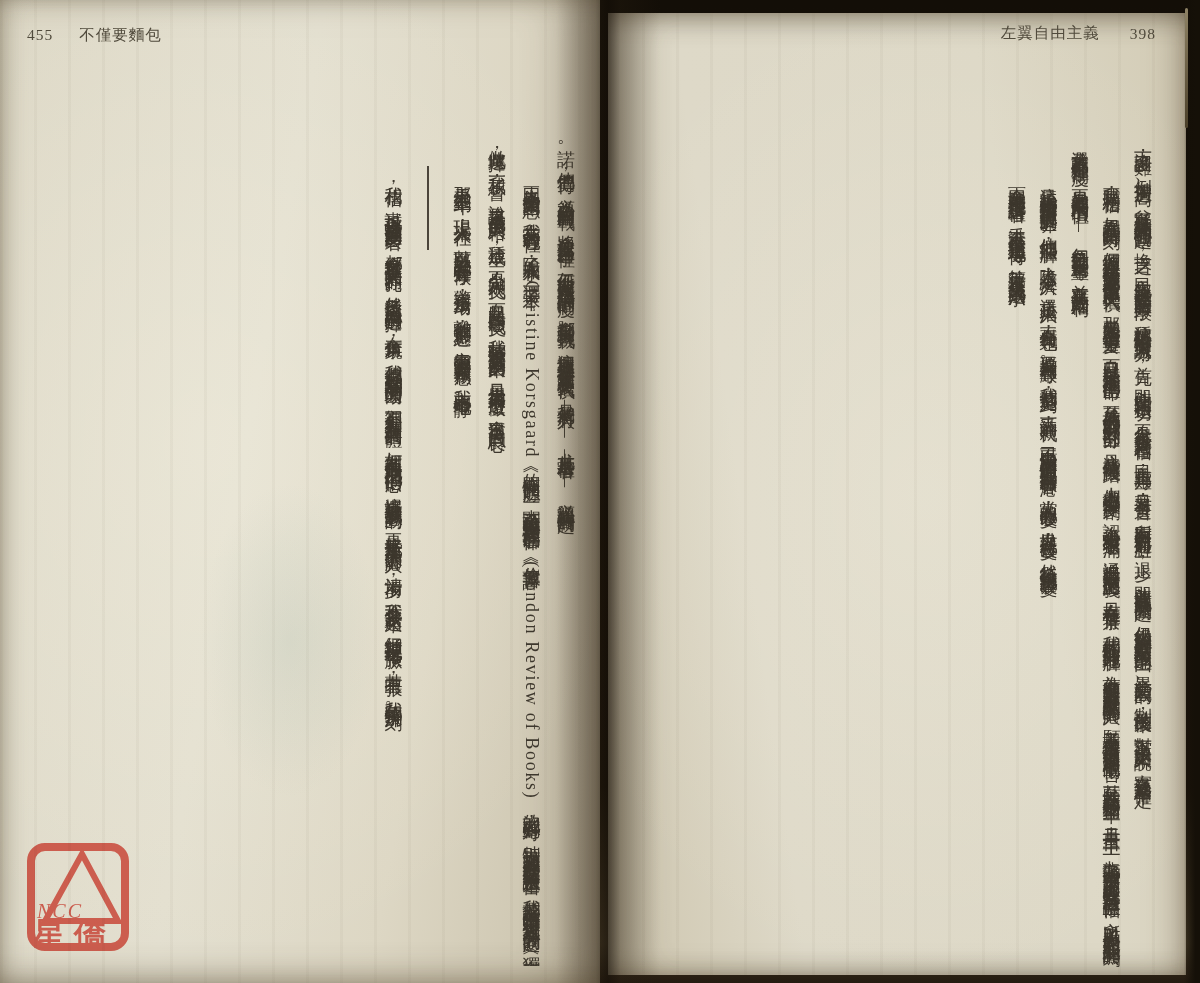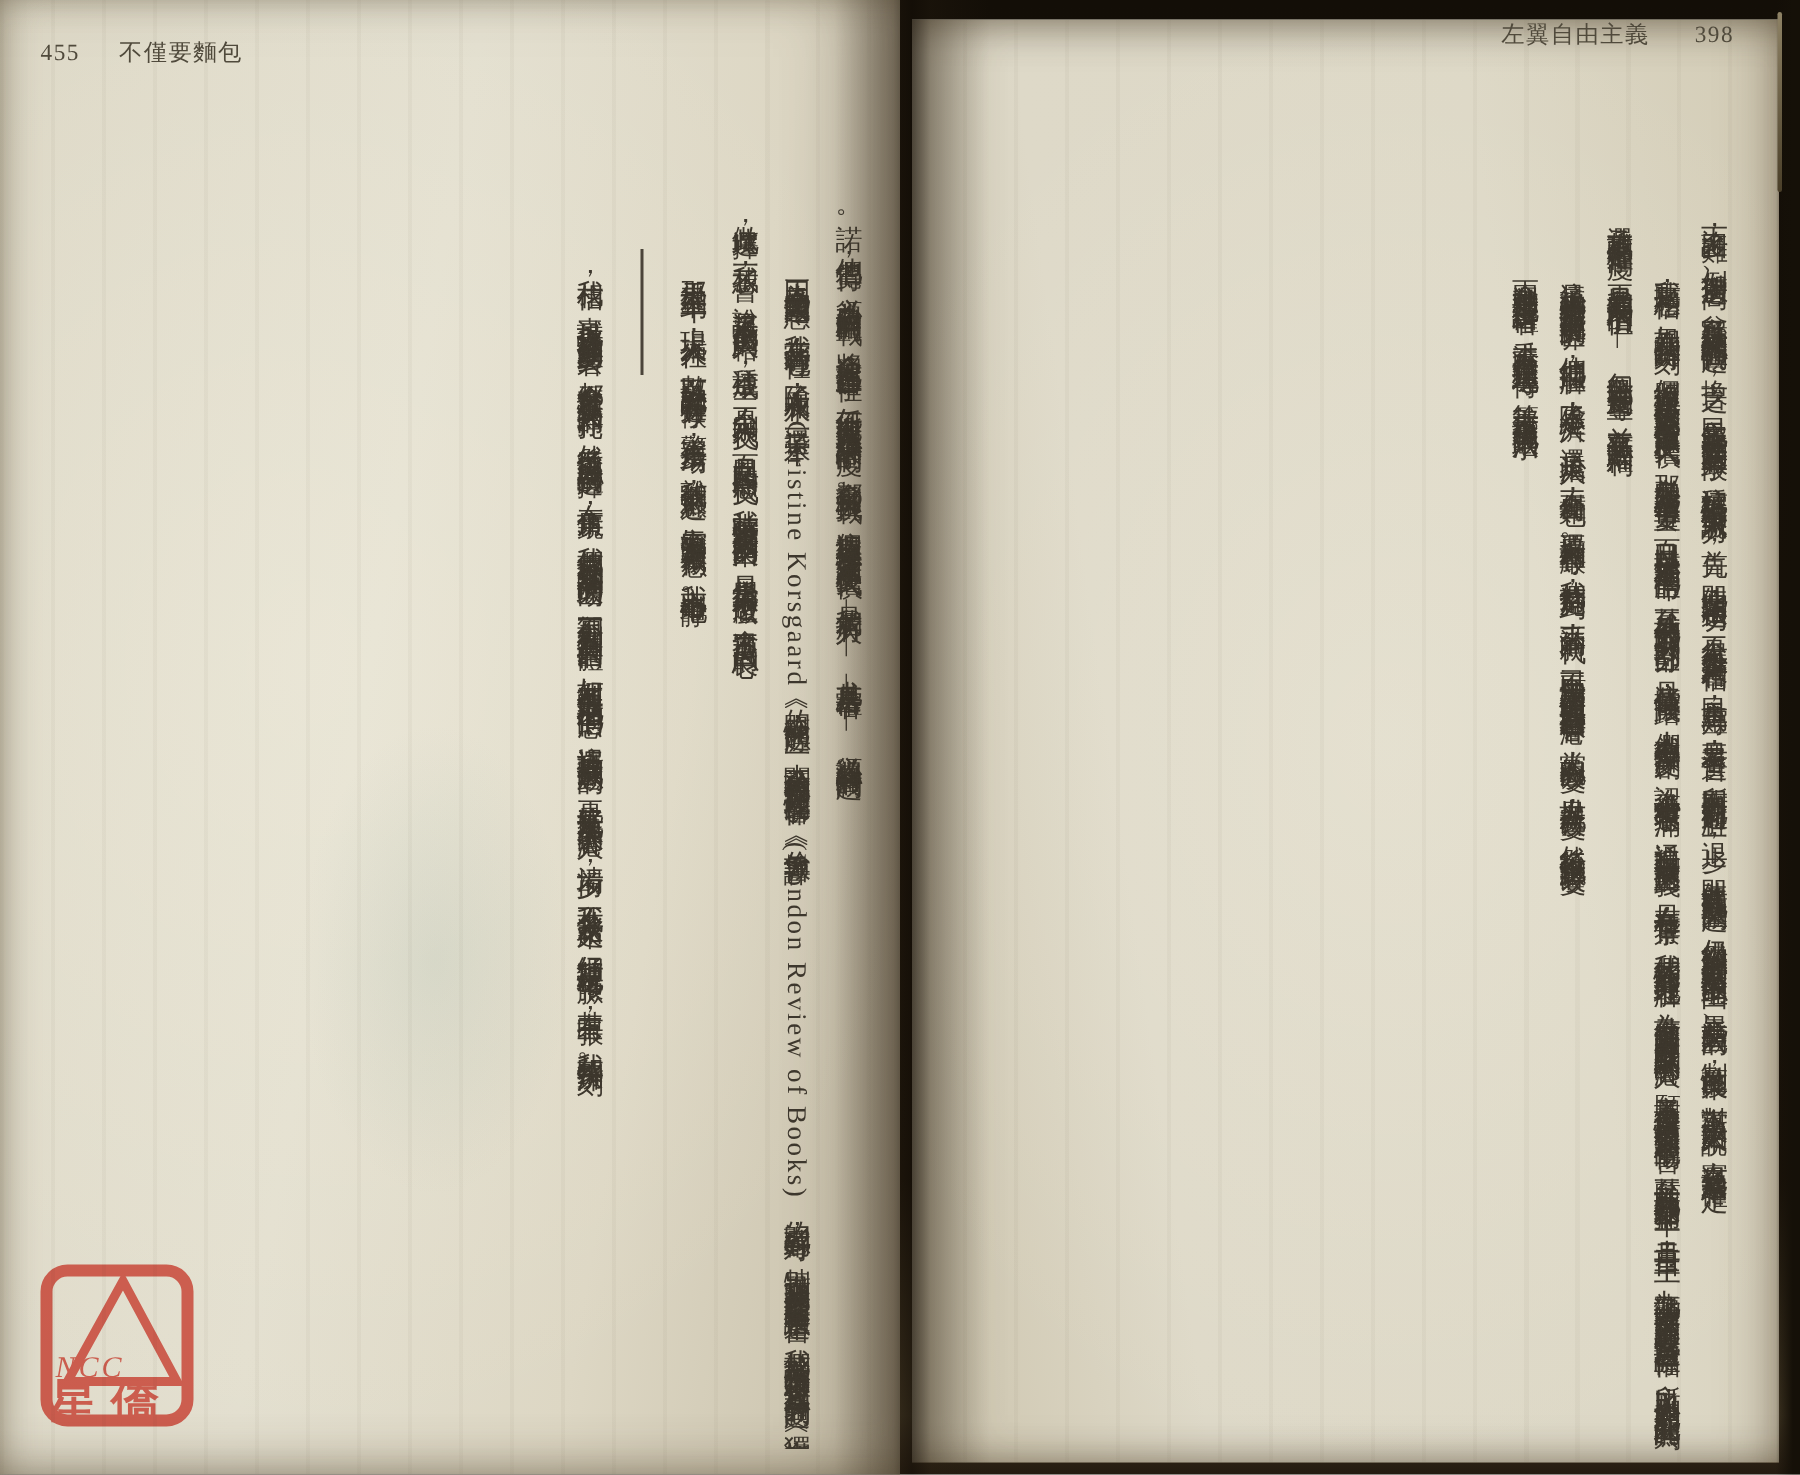--- a/index.html
+++ b/index.html
@@ -52,21 +52,21 @@
   }
   .page-edge-right i{
     display:block;position:absolute;left:1px;top:8px;width:3px;height:120px;
     background:linear-gradient(180deg,#8e8265,#4a3f29);border-radius:2px;
   }
   .page-header{
     position:absolute;display:flex;align-items:baseline;
     color:#504a3c;font-size:15.5px;letter-spacing:1px;z-index:3;
   }
   .header-left{left:27px;top:25px;gap:26px;}
-  .header-right{right:30px;top:0;gap:30px;align-items:center;}
+  .header-right{right:30px;top:10px;gap:30px;align-items:center;}
   .vtext{
     position:absolute;z-index:2;
     writing-mode:vertical-rl;text-orientation:mixed;
     height:830px;overflow:hidden;
     font-size:18px;color:#3d372d;letter-spacing:1.7px;
     text-align:justify;
   }
   .vtext-left{right:17px;top:136px;width:562px;line-height:34.5px;}
   .vtext-right{right:28px;top:124px;width:546px;line-height:31.5px;}
   .p{margin:0;padding:0;}

